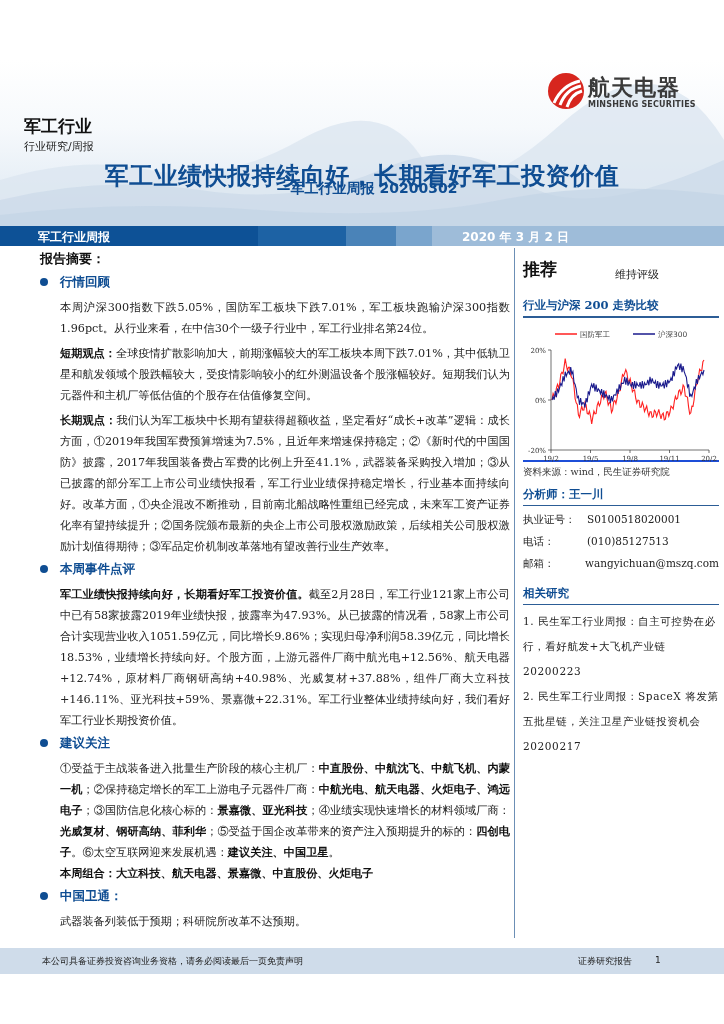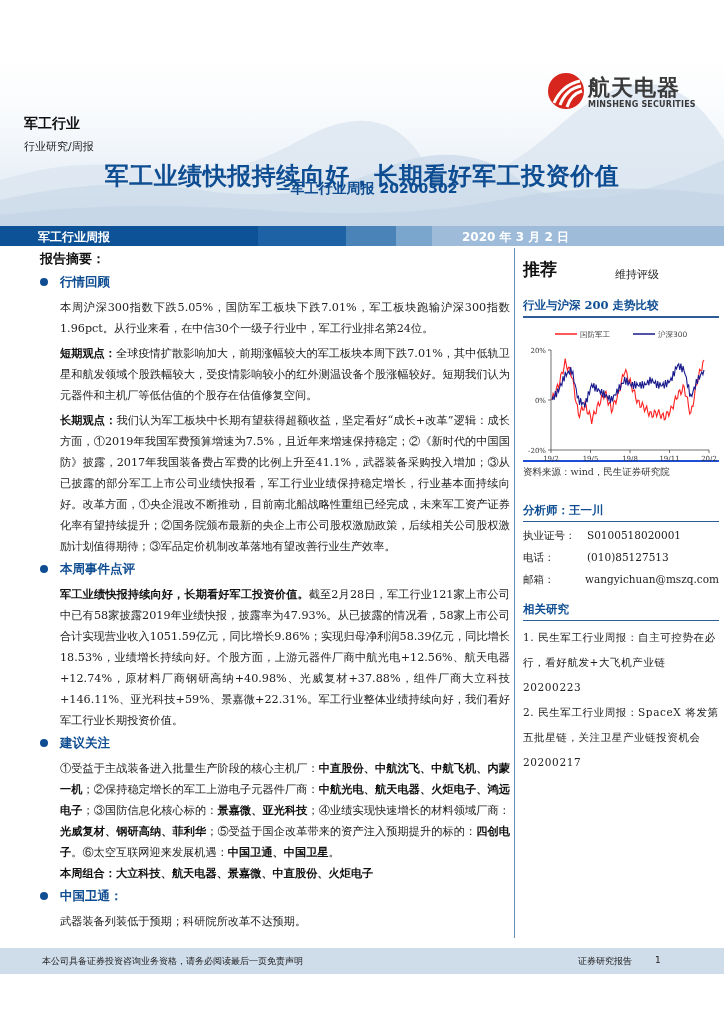--- a/index.html
+++ b/index.html
@@ -8,21 +8,21 @@
 
   .hero { position: absolute; left: 0; top: 60px; width: 724px; height: 170px;
     background: linear-gradient(180deg, #ffffff 0%, #f6f9fc 40%, #e6eef6 75%, #dbe6f1 100%); overflow: hidden; }
   .hero svg.mountains { position: absolute; left: 0; top: 0; }
 
   .logo { position: absolute; left: 548px; top: 73px; width: 150px; height: 42px; }
   .logo-circle { position: absolute; left: 0; top: 0; width: 36px; height: 36px; border-radius: 50%; background: #d7261e; overflow: hidden; }
   .logo-cn { position: absolute; left: 40px; top: 0; font-family: "DejaVu Sans", sans-serif; font-weight: bold; font-size: 22px; color: #3a3a3a; letter-spacing: 1px; }
   .logo-en { position: absolute; left: 40px; top: 27px; font-family: "DejaVu Sans", sans-serif; font-weight: bold; font-size: 8px; color: #3a3a3a; letter-spacing: 0.2px; white-space: nowrap; }
 
-  .industry { position: absolute; left: 24px; top: 115px; font-family: "DejaVu Sans", sans-serif; font-weight: bold; font-size: 14px; color: #111; }
+  .industry { position: absolute; left: 24px; top: 115px; font-family: "DejaVu Sans", sans-serif; font-weight: bold; font-size: 17px; color: #111; }
   .subtype { position: absolute; left: 24px; top: 139px; font-family: "DejaVu Sans", sans-serif; font-size: 11px; color: #222; }
   .main-title { position: absolute; left: 0; width: 724px; top: 160px; text-align: center; font-family: "DejaVu Sans", sans-serif; font-weight: bold; font-size: 24px; color: #0f4d92; letter-spacing: 0.5px; }
   .sub-title { position: absolute; left: 0; width: 724px; top: 180px; text-align: center; padding-left: 10px; font-family: "DejaVu Sans", sans-serif; font-weight: bold; font-size: 14px; color: #0f4d92; }
 
   .band { position: absolute; left: 0; top: 226px; width: 724px; height: 20px; display: flex; }
   .band div { height: 20px; }
   .band .b1 { width: 258px; background: #0d5196; }
   .band .b2 { width: 88px; background: #1d62a4; }
   .band .b3 { width: 50px; background: #4a83b8; }
   .band .b4 { width: 36px; background: #7aa5cd; }
@@ -116,21 +116,21 @@
   </div>
   <div class="para">
     <b>军工业绩快报持续向好，长期看好军工投资价值。</b><span>截至2月28日，军工行业121家上市公司中已有58家披露2019年业绩快报，披露率为47.93%。从已披露的情况看，58家上市公司合计实现营业收入1051.59亿元，同比增长9.86%；实现归母净利润58.39亿元，同比增长18.53%，业绩增长持续向好。个股方面，上游元器件厂商中航光电+12.56%、航天电器+12.74%，原材料厂商钢研高纳+40.98%、光威复材+37.88%，组件厂商大立科技+146.11%、亚光科技+59%、景嘉微+22.31%。军工行业整体业绩持续向好，我们看好军工行业长期投资价值。</span>
   </div>
 
   <div class="sec-h">
     <span class="dot"></span>
     <span>建议关注</span>
   </div>
   <div class="para" style="margin-bottom:0">
-    <span>①受益于主战装备进入批量生产阶段的核心主机厂：</span><b>中直股份、中航沈飞、中航飞机、内蒙一机</b><span>；②保持稳定增长的军工上游电子元器件厂商：</span><b>中航光电、航天电器、火炬电子、鸿远电子</b><span>；③国防信息化核心标的：</span><b>景嘉微、亚光科技</b><span>；④业绩实现快速增长的材料领域厂商：</span><b>光威复材、钢研高纳、菲利华</b><span>；⑤受益于国企改革带来的资产注入预期提升的标的：</span><b>四创电子</b><span>。⑥太空互联网迎来发展机遇：</span><b>中国卫通、中国卫星</b><span>。</span>
+    <span>①受益于主战装备进入批量生产阶段的核心主机厂：</span><b>中直股份、中航沈飞、中航飞机、内蒙一机</b><span>；②保持稳定增长的军工上游电子元器件厂商：</span><b>中航光电、航天电器、火炬电子、鸿远电子</b><span>；③国防信息化核心标的：</span><b>景嘉微、亚光科技</b><span>；④业绩实现快速增长的材料领域厂商：</span><b>光威复材、钢研高纳、菲利华</b><span>；⑤受益于国企改革带来的资产注入预期提升的标的：</span><b>四创电子</b><span>。⑥太空互联网迎来发展机遇：</span><b>建议关注、中国卫星</b><span>。</span>
   </div>
   <div class="para">
     <b>本周组合：大立科技、航天电器、景嘉微、中直股份、火炬电子</b>
   </div>
 
   <div class="sec-h">
     <span class="dot"></span>
     <span>中国卫通：</span>
   </div>
   <div class="para">武器装备列装低于预期；科研院所改革不达预期。</div>
@@ -166,21 +166,21 @@
         <line x1="146.5" y1="128" x2="146.5" y2="131" stroke="#333" stroke-width="0.7"></line>
         <text x="146.5" y="139" font-size="7" text-anchor="middle" fill="#333" font-family="DejaVu Serif, serif">19/11</text>
         <line x1="186" y1="128" x2="186" y2="131" stroke="#333" stroke-width="0.7"></line>
         <text x="186" y="139" font-size="7" text-anchor="middle" fill="#333" font-family="DejaVu Serif, serif">20/2</text>
         <polyline points="29.0,78.0 30.1,71.5 31.2,74.0 32.3,74.2 33.4,66.0 34.5,62.3 35.6,65.8 36.7,61.7 37.8,52.1 38.9,50.2 40.0,51.8 41.1,44.8 42.2,36.5 43.3,43.0 44.4,48.6 45.5,45.3 46.6,45.3 47.7,53.3 48.8,55.9 49.9,56.6 51.0,64.2 52.1,76.6 53.2,80.8 54.3,82.4 55.4,92.8 56.5,95.3 57.6,88.8 58.7,84.2 59.8,88.2 60.9,88.0 62.0,80.3 63.1,82.9 64.2,91.4 65.3,92.2 66.4,89.2 67.6,94.7 68.7,102.0 69.8,95.2 70.9,89.1 72.0,91.8 73.1,91.6 74.2,83.3 75.3,80.0 76.4,83.9 77.5,81.1 78.6,73.2 79.7,73.3 80.8,76.5 81.9,70.8 83.0,69.4 84.1,77.0 85.2,83.1 86.3,80.5 87.4,81.7 88.5,90.6 89.6,88.2 90.7,79.7 91.8,78.6 92.9,81.7 94.0,76.4 95.1,69.0 96.2,68.9 97.3,68.6 98.4,59.4 99.5,52.7 100.6,54.2 101.7,51.1 102.8,47.6 103.9,50.6 105.0,59.0 106.1,59.5 107.2,56.6 108.3,62.5 109.4,69.9 110.5,68.3 111.6,67.9 112.7,76.2 113.8,81.0 114.9,78.1 116.0,78.5 117.1,85.3 118.2,85.0 119.3,80.2 120.4,83.6 121.5,89.5 122.6,86.8 123.7,84.0 124.8,90.2 125.9,94.2 127.0,89.8 128.1,89.8 129.2,95.3 130.3,94.7 131.4,88.3 132.5,89.7 133.6,94.7 134.7,91.1 135.8,87.3 136.9,92.5 138.0,96.9 139.1,92.4 140.2,91.1 141.3,97.8 142.4,97.2 143.6,89.9 144.7,89.6 145.8,94.1 146.9,90.5 148.0,84.1 149.1,85.3 150.2,87.0 151.3,79.7 152.4,74.2 153.5,77.3 154.6,76.3 155.7,69.1 156.8,67.9 157.9,72.6 159.0,69.8 160.1,63.0 161.2,64.7 162.3,74.1 163.4,74.4 164.5,75.3 165.6,85.1 166.7,92.0 167.8,90.8 168.9,84.1 170.0,84.3 171.1,77.8 172.2,66.1 173.3,62.5 174.4,61.9 175.5,55.0 176.6,47.3 177.7,48.7 178.8,48.5 179.9,39.7 181.0,38.0" fill="none" stroke="#ff2020" stroke-width="1.1"></polyline>
         <polyline points="29.0,78.0 30.1,74.6 31.2,77.8 32.3,69.1 33.4,75.3 34.5,66.5 35.6,69.9 36.7,65.3 37.8,61.5 38.9,63.5 40.0,54.2 41.1,59.5 42.2,49.7 43.3,54.2 44.4,50.9 45.5,49.2 46.6,52.5 47.7,45.1 48.8,52.0 49.9,49.6 51.0,60.2 52.1,62.4 53.2,66.9 54.3,75.7 55.4,74.3 56.5,82.8 57.6,76.1 58.7,82.9 59.8,80.5 60.9,81.2 62.0,85.5 63.1,76.1 64.2,80.3 65.3,69.4 66.4,72.2 67.6,65.3 68.7,62.2 69.8,66.2 70.9,61.2 72.0,69.5 73.1,62.6 74.2,69.9 75.3,66.8 76.4,68.3 77.5,71.9 78.6,67.1 79.7,75.3 80.8,68.4 81.9,75.9 83.0,72.5 84.1,74.3 85.2,77.5 86.3,73.0 87.4,81.1 88.5,74.2 89.6,79.3 90.7,73.1 91.8,72.8 92.9,73.2 94.0,66.5 95.1,71.9 96.2,62.4 97.3,67.8 98.4,61.2 99.5,61.4 100.6,61.3 101.7,54.9 102.8,62.7 103.9,55.7 105.0,63.7 106.1,59.4 107.2,62.4 108.3,64.5 109.4,60.1 110.5,66.8 111.6,59.0 112.7,66.4 113.8,60.9 114.9,63.5 116.0,64.3 117.1,60.2 118.2,66.7 119.3,59.0 120.4,66.5 121.5,60.7 122.6,62.8 123.7,62.4 124.8,57.9 125.9,63.3 127.0,54.8 128.1,61.6 129.2,56.4 130.3,60.5 131.4,61.4 132.5,58.9 133.6,65.8 134.7,59.0 135.8,66.6 136.9,60.4 138.0,64.0 139.1,63.7 140.2,60.7 141.3,66.5 142.4,58.2 143.6,65.1 144.7,57.8 145.8,60.9 146.9,59.3 148.0,55.8 149.1,58.9 150.2,49.0 151.3,54.3 152.4,45.1 153.5,46.9 154.6,43.3 155.7,41.9 156.8,47.9 157.9,41.6 159.0,50.2 160.1,44.1 161.2,49.6 162.3,52.7 163.4,55.4 164.5,64.9 165.6,62.4 166.7,74.8 167.8,72.3 168.9,74.4 170.0,69.6 171.1,65.1 172.2,66.9 173.3,57.1 174.4,61.9 175.5,53.1 176.6,56.6 177.7,52.7 178.8,49.9 179.9,52.6 181.0,48.0" fill="none" stroke="#1a1a8c" stroke-width="1.1"></polyline>
       </svg>
   </div>
   <div class="source">资料来源：wind，民生证券研究院</div>
 
-  <div class="rh" style="margin-top:24px; border-bottom-width:1px;">分析师：王一川</div>
+  <div class="rh" style="margin-top:8px; border-bottom-width:1px;">分析师：王一川</div>
   <div class="analyst-row" style="margin-top:2px">
     <span class="k">执业证号：</span>
       <span>S0100518020001</span>
   </div>
   <div class="analyst-row">
     <span class="k">电话：</span>
       <span>(010)85127513</span>
   </div>
   <div class="analyst-row">
     <span class="k">邮箱：</span>

